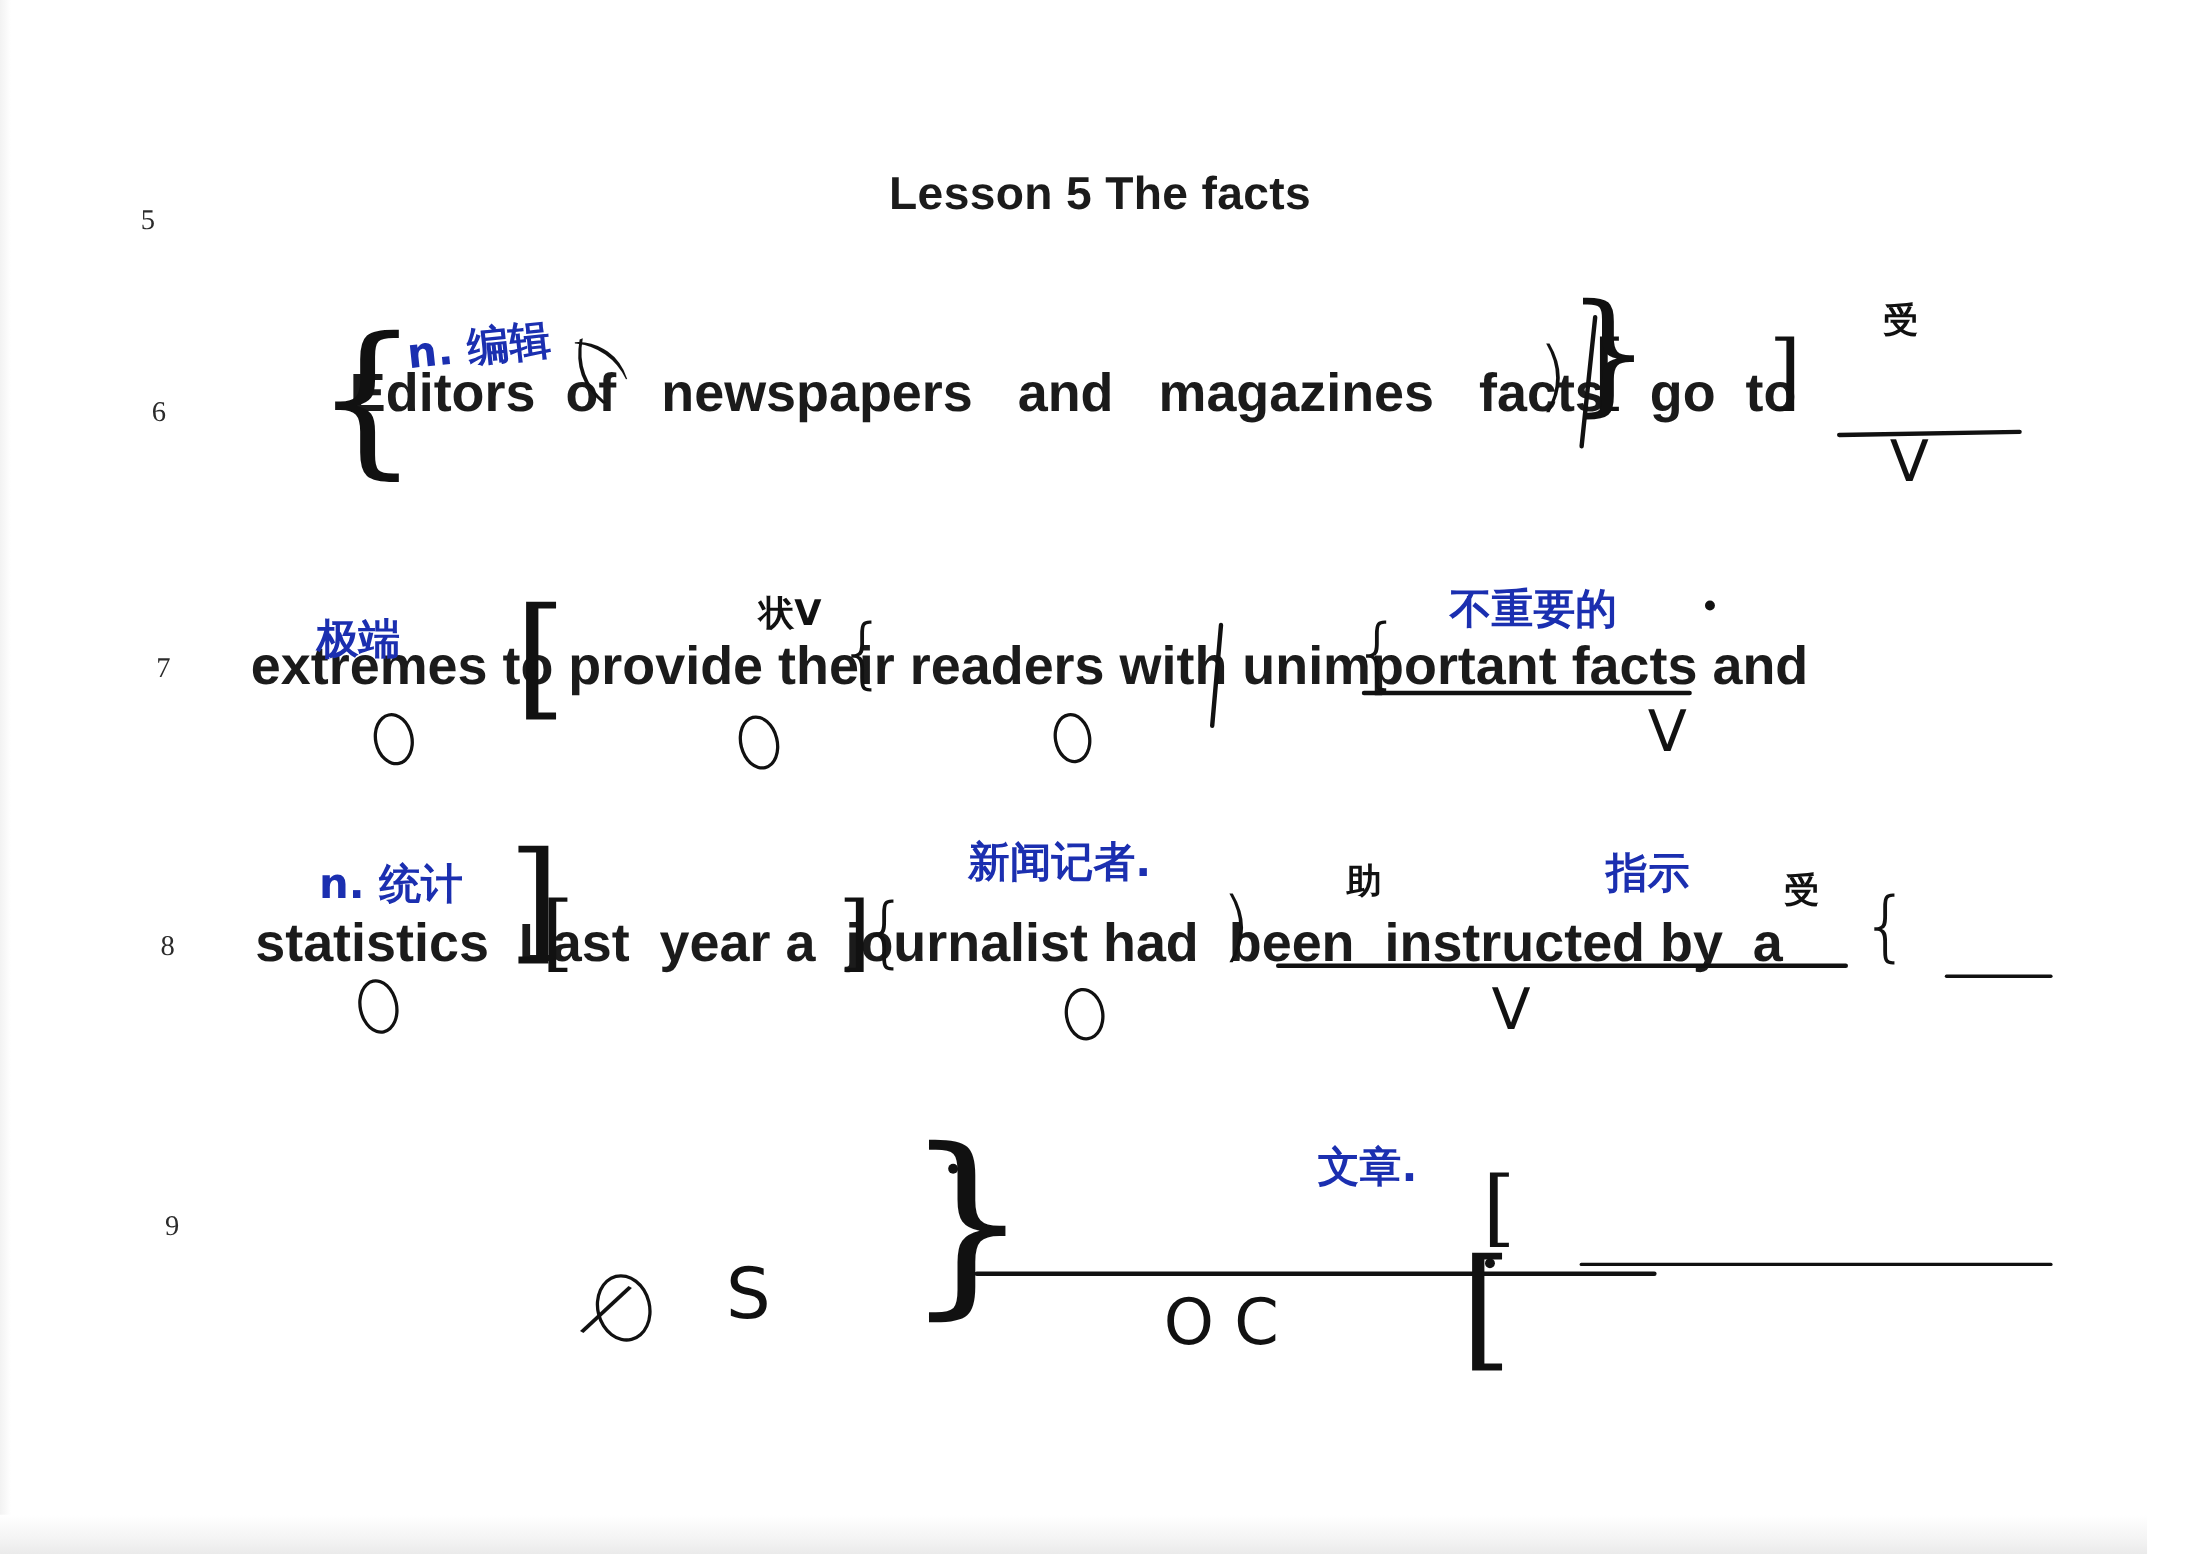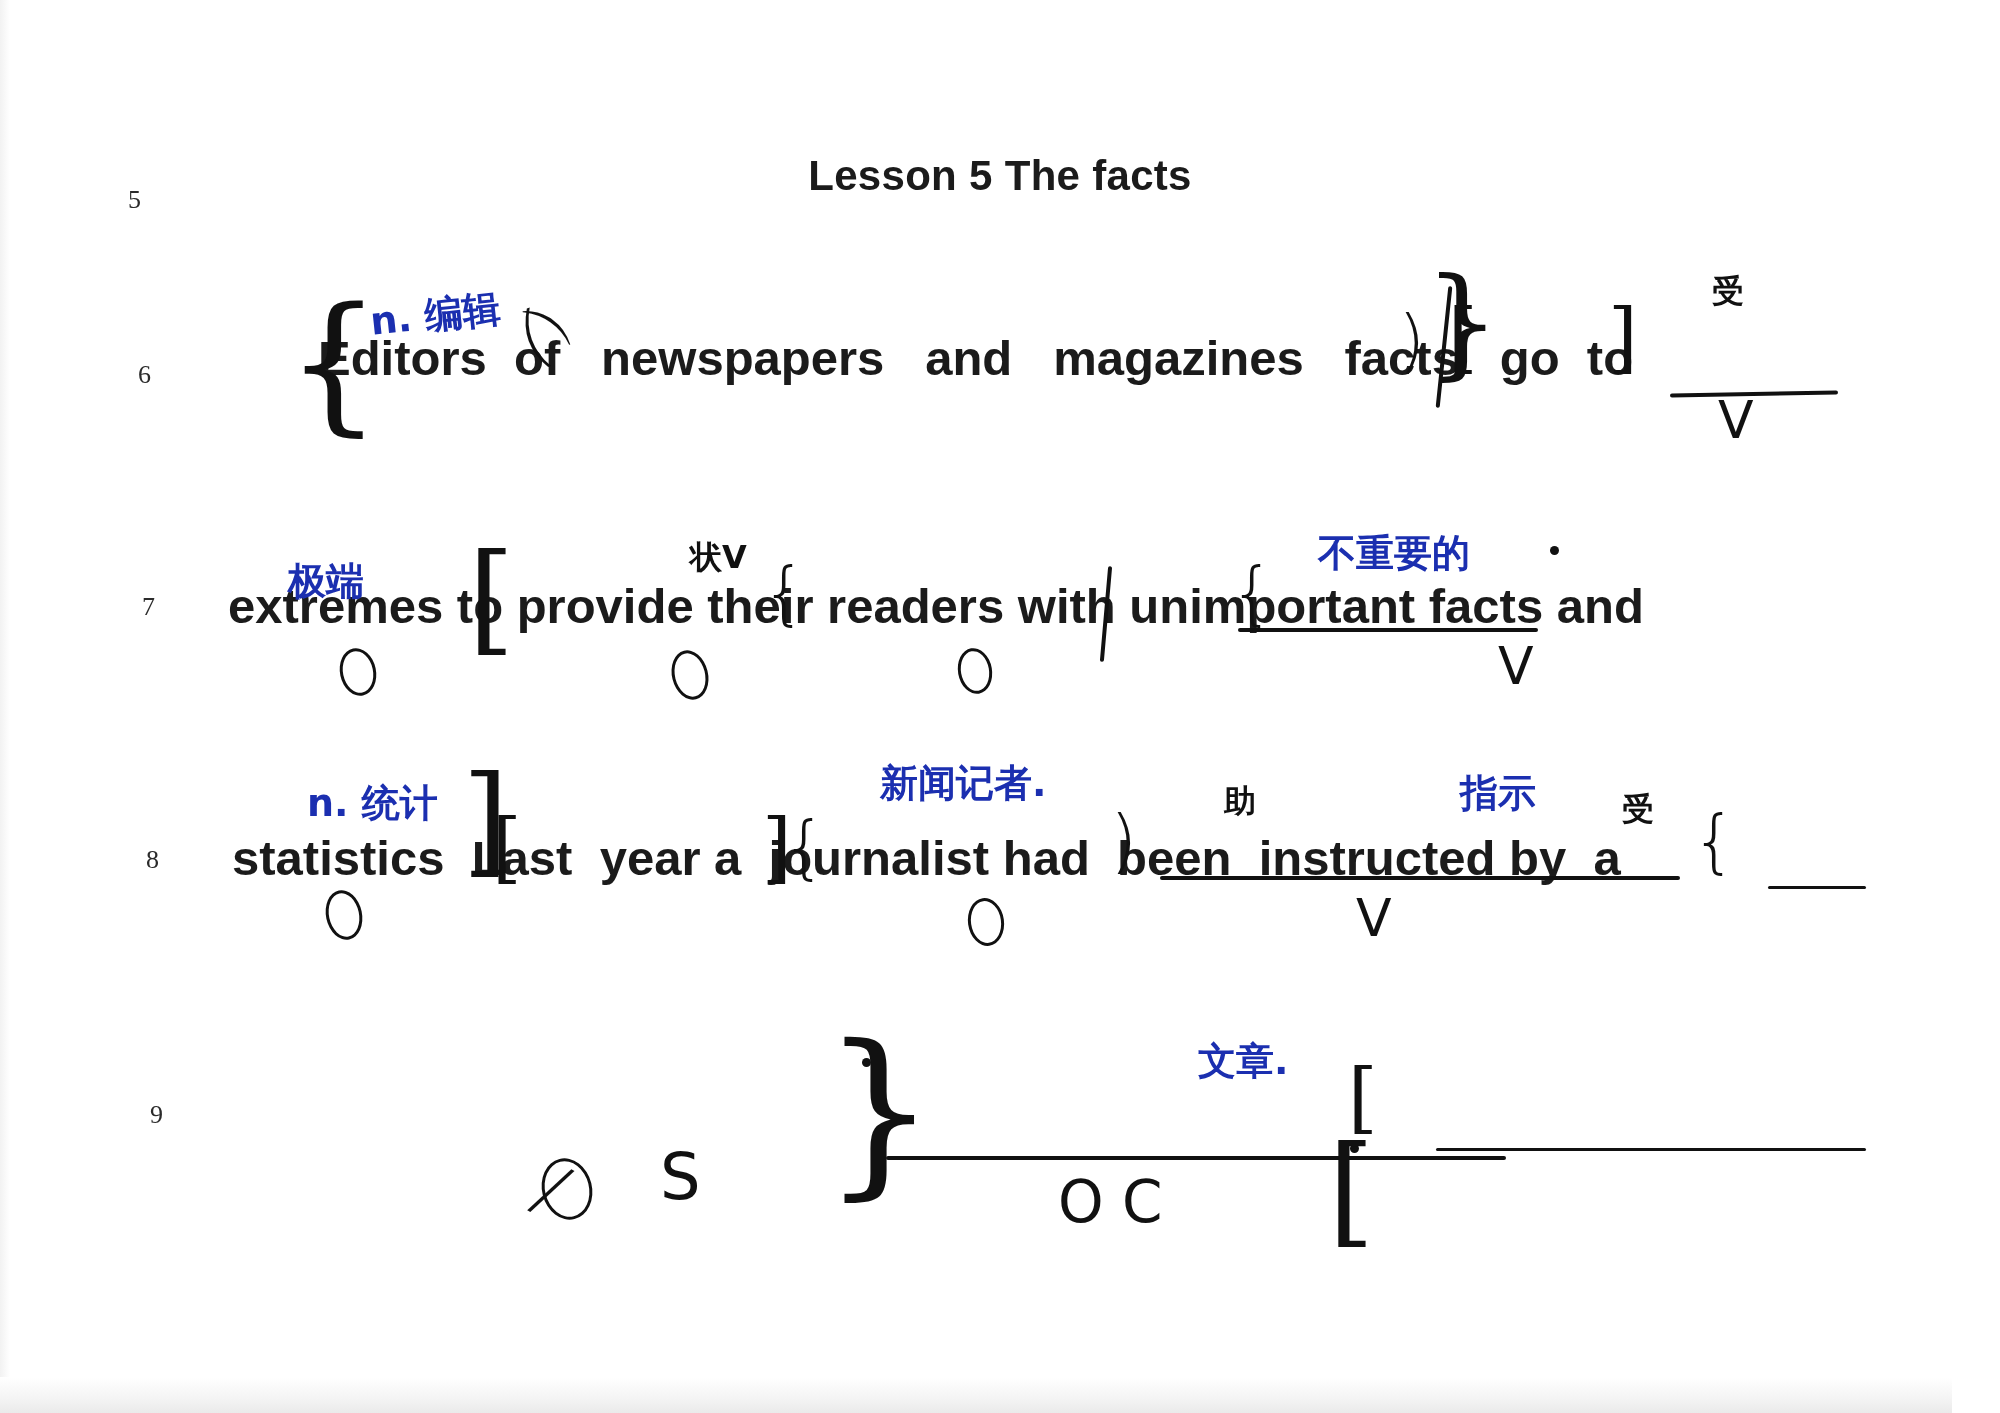--- a/index.html
+++ b/index.html
@@ -191,21 +191,21 @@
   <div class="slash" style="left:1104px; top:566px; height:96px; transform:rotate(5deg);"></div>
   <div class="oval" style="left:958px; top:648px; width:28px; height:40px; transform:rotate(-10deg);"></div>
   <div class="hw hw-black mark-lg" style="left:1230px; top:552px;">{</div>
   <div class="hw hw-blue cn" style="left:1318px; top:528px;">不重要的</div>
   <div class="dot" style="left:1550px; top:546px;"></div>
   <div class="uline" style="left:1238px; top:628px; width:300px;"></div>
   <div class="vmark" style="left:1498px; top:636px;">V</div>
 
   <div class="textline" style="left:232px; top:830px;">statistics  Last  year a  journalist had  been  instructed by  a</div>
 
-  <div class="hw hw-blue cn" style="left:307px; top:778px;">n. 统计</div>
+  <div class="hw hw-blue cn" style="left:290px; top:778px;">n. 统计</div>
   <div class="bracket-tall" style="left:462px; top:760px;">]</div>
   <div class="oval" style="left:326px; top:890px; width:30px; height:44px; transform:rotate(-12deg);"></div>
   <div class="bracket" style="left:492px; top:810px;">[</div>
   <div class="bracket" style="left:762px; top:810px;">]</div>
   <div class="hw hw-black mark-lg" style="left:782px; top:806px;">{</div>
   <div class="hw hw-blue cn" style="left:880px; top:758px;text-align:center;">新闻记者.</div>
   <div class="oval" style="left:968px; top:898px; width:30px; height:42px; transform:rotate(-8deg);"></div>
   <div class="hw hw-black mark-lg" style="left:1110px; top:800px;">)</div>
   <div class="hw hw-black cn-sm" style="left:1224px; top:780px;">助</div>
   <div class="hw hw-blue cn" style="left:1460px; top:768px;">指示</div>

